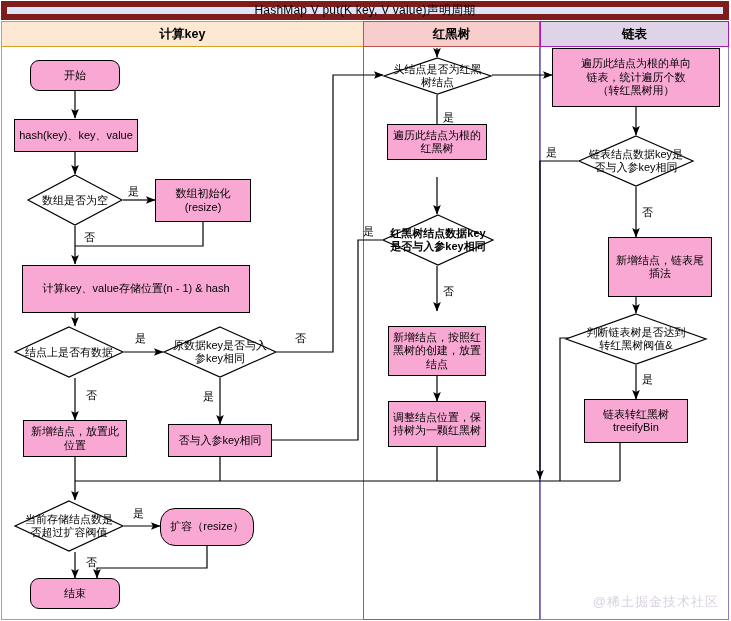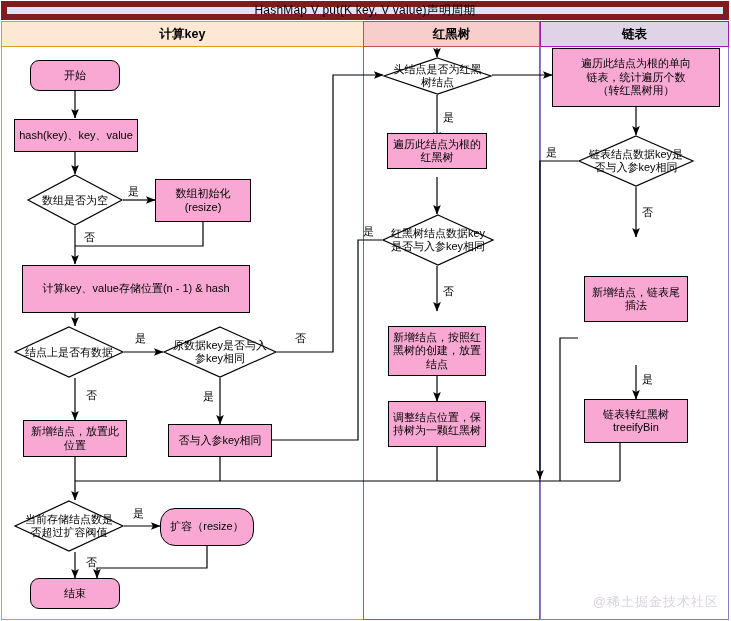--- a/index.html
+++ b/index.html
@@ -269,24 +269,24 @@
   <div class="node round" style="left:30px; top:578px; width:90px; height:31px;">结束</div>
 
   <div class="diamond-wrap" style="left:383px; top:57px; width:109px; height:38px;">
     <svg width="109" height="38" viewBox="0 0 109 38">
         <polygon points="54.5,1 108,19 54.5,37 1,19" fill="#ffffff" stroke="#000000" stroke-width="1.2"></polygon>
       </svg>
     <div class="diamond-label">头结点是否为红黑
 树结点</div>
   </div>
 
-  <div class="node" style="left:387px; top:133px; width:100px; height:36px;">遍历此结点为根的
+  <div class="node" style="left:387px; top:124px; width:100px; height:36px;">遍历此结点为根的
 红黑树</div>
 
-  <div class="diamond-wrap" style="left:382px; top:214px; width:112px; height:52px;">
+  <div class="diamond-wrap" style="left:382px; top:214px; width:112px; height:52px;font-weight:bold;">
     <svg width="112" height="52" viewBox="0 0 112 52">
         <polygon points="56,1 111,26 56,51 1,26" fill="#ffffff" stroke="#000000" stroke-width="1.2"></polygon>
       </svg>
     <div class="diamond-label">红黑树结点数据key
 是否与入参key相同</div>
   </div>
 
   <div class="node" style="left:388px; top:326px; width:98px; height:50px;">新增结点，按照红
 黑树的创建，放置
 结点</div>
@@ -299,23 +299,30 @@
 （转红黑树用）</div>
 
   <div class="diamond-wrap" style="left:578px; top:135px; width:116px; height:52px;">
     <svg width="116" height="52" viewBox="0 0 116 52">
         <polygon points="58,1 115,26 58,51 1,26" fill="#ffffff" stroke="#000000" stroke-width="1.2"></polygon>
       </svg>
     <div class="diamond-label">链表结点数据key是
 否与入参key相同</div>
   </div>
 
-  <div class="node" style="left:584px; top:237px; width:104px; height:46px;margin-top:39px;">新增结点，链表尾
+  <div class="node" style="left:608px; top:237px; width:104px; height:60px;">新增结点，链表尾
 插法</div>
 
+  <div class="diamond-wrap" style="left:565px; top:313px; width:142px; height:52px;">
+    <svg width="142" height="52" viewBox="0 0 142 52">
+        <polygon points="71,1 141,26 71,51 1,26" fill="#ffffff" stroke="#000000" stroke-width="1.2"></polygon>
+      </svg>
+    <div class="diamond-label">判断链表树是否达到
+转红黑树阀值&amp;</div>
+  </div>
 
   <div class="node" style="left:584px; top:399px; width:104px; height:44px;">链表转红黑树
 treeifyBin</div>
 
   <div class="edge-label" style="left:128px; top:186px;">是</div>
   <div class="edge-label" style="left:84px;  top:232px;">否</div>
   <div class="edge-label" style="left:135px; top:333px;">是</div>
   <div class="edge-label" style="left:86px;  top:390px;">否</div>
   <div class="edge-label" style="left:203px; top:391px;">是</div>
   <div class="edge-label" style="left:295px; top:333px;">否</div>

